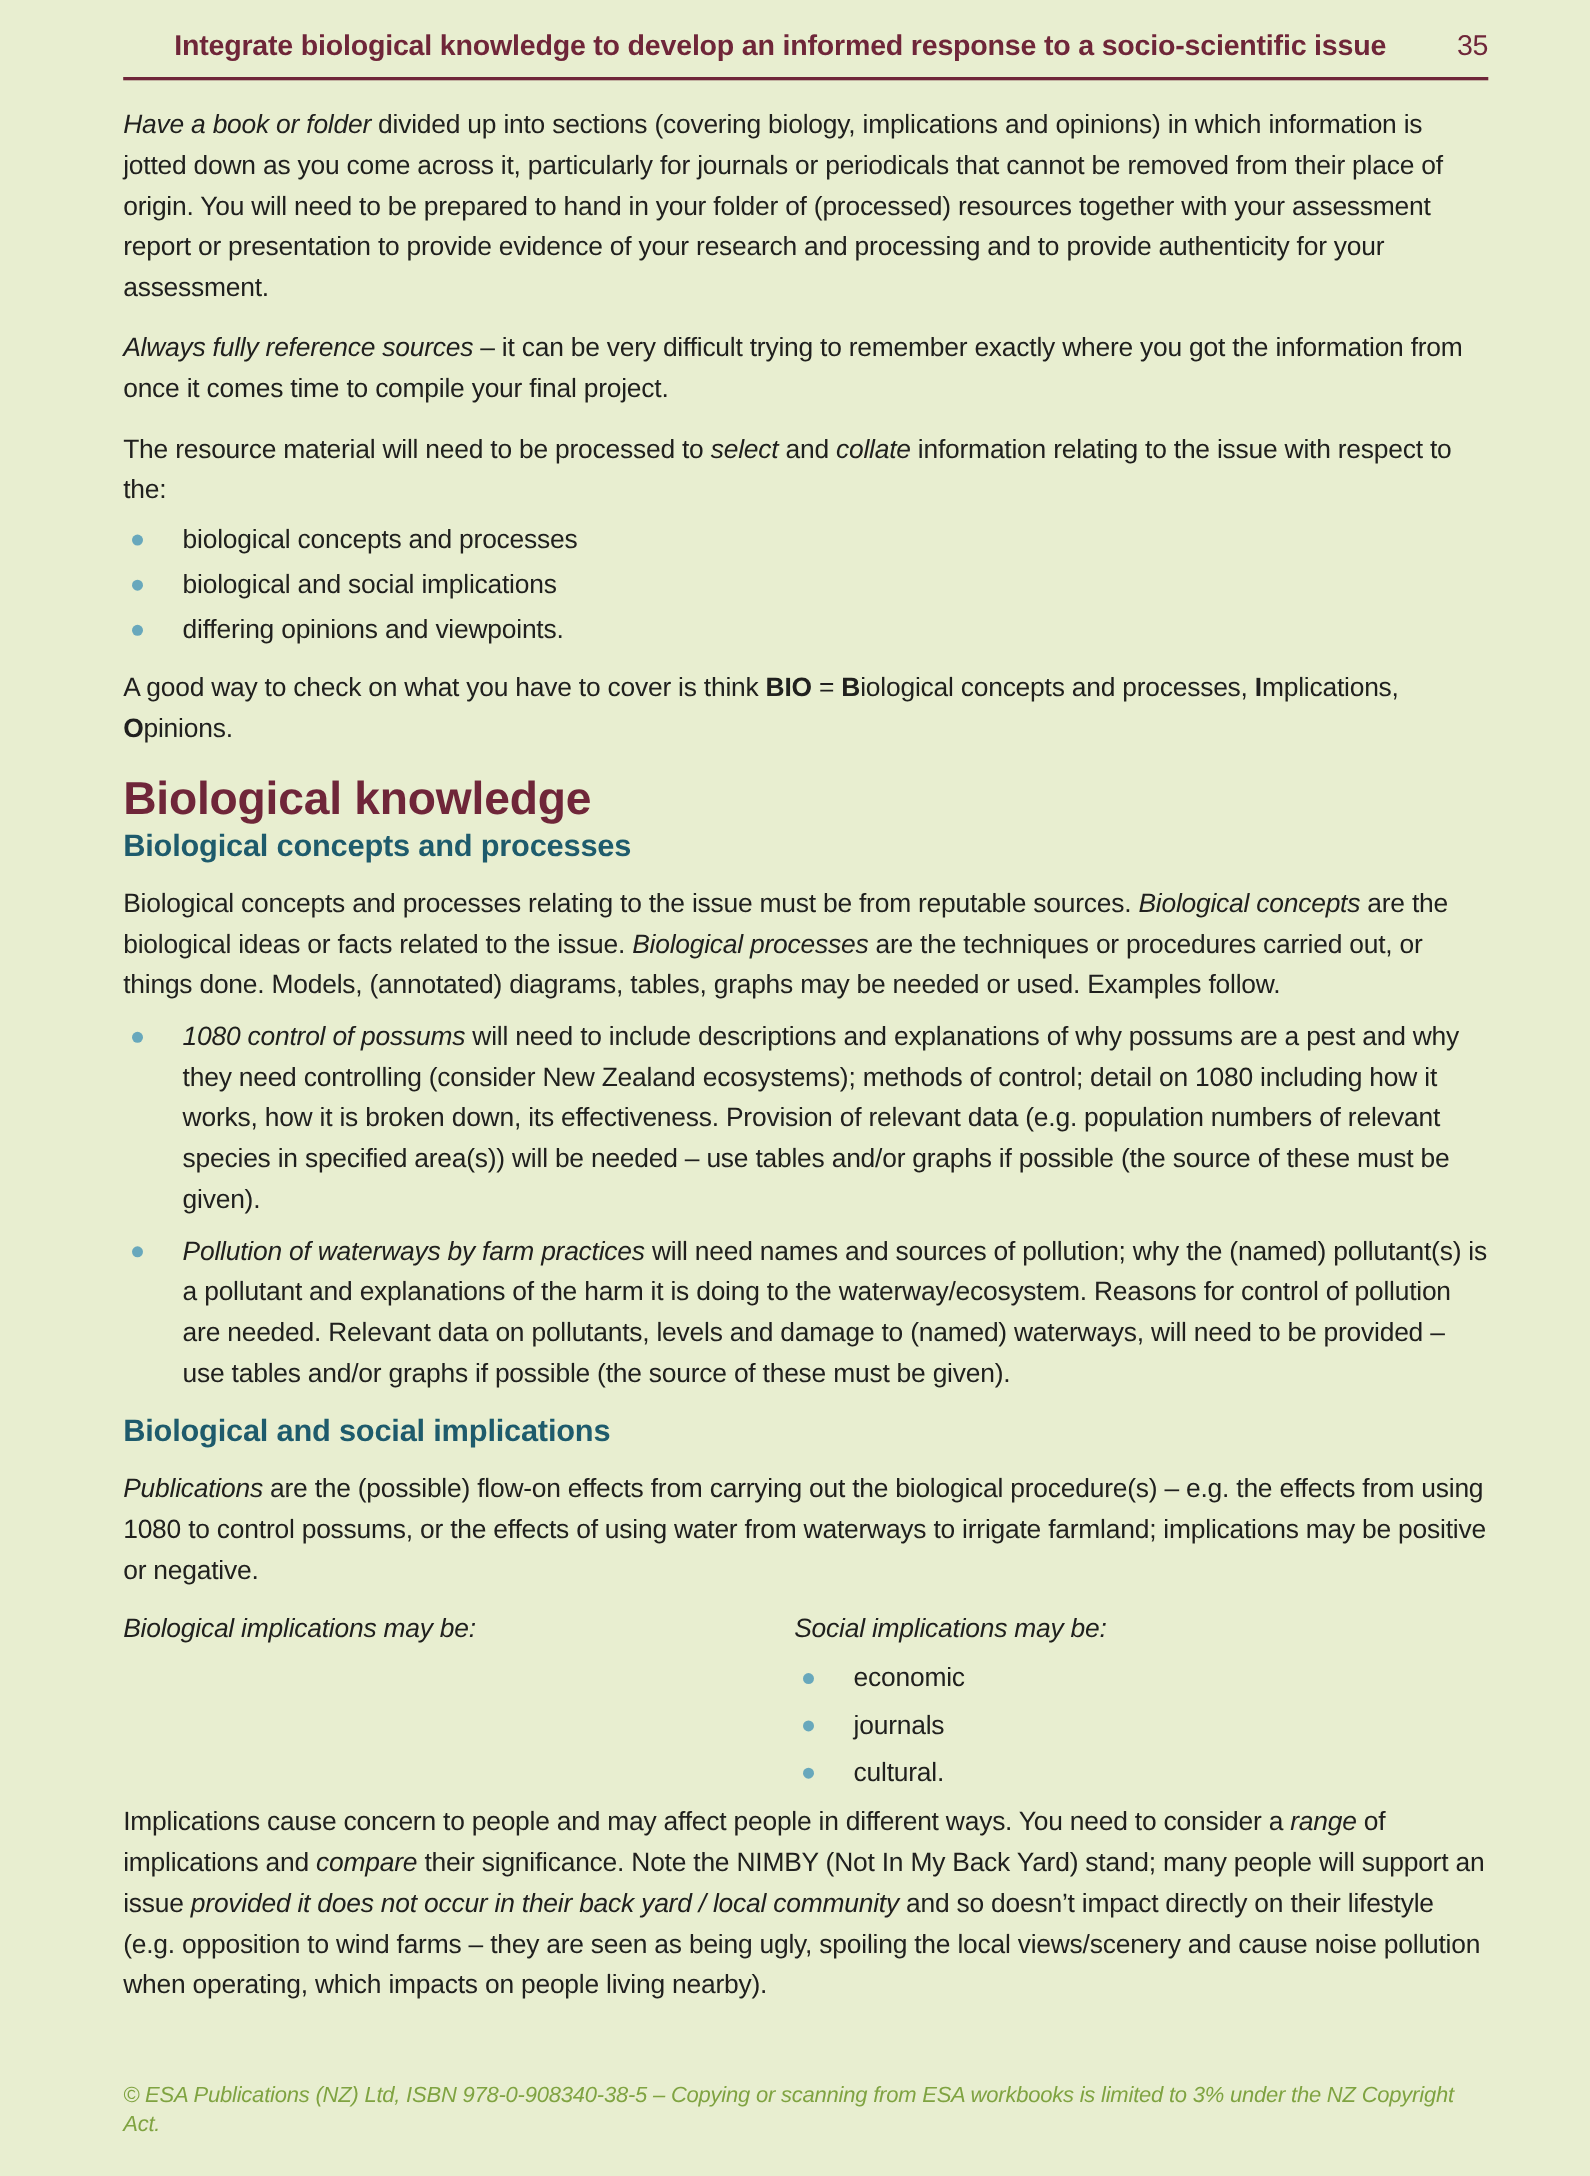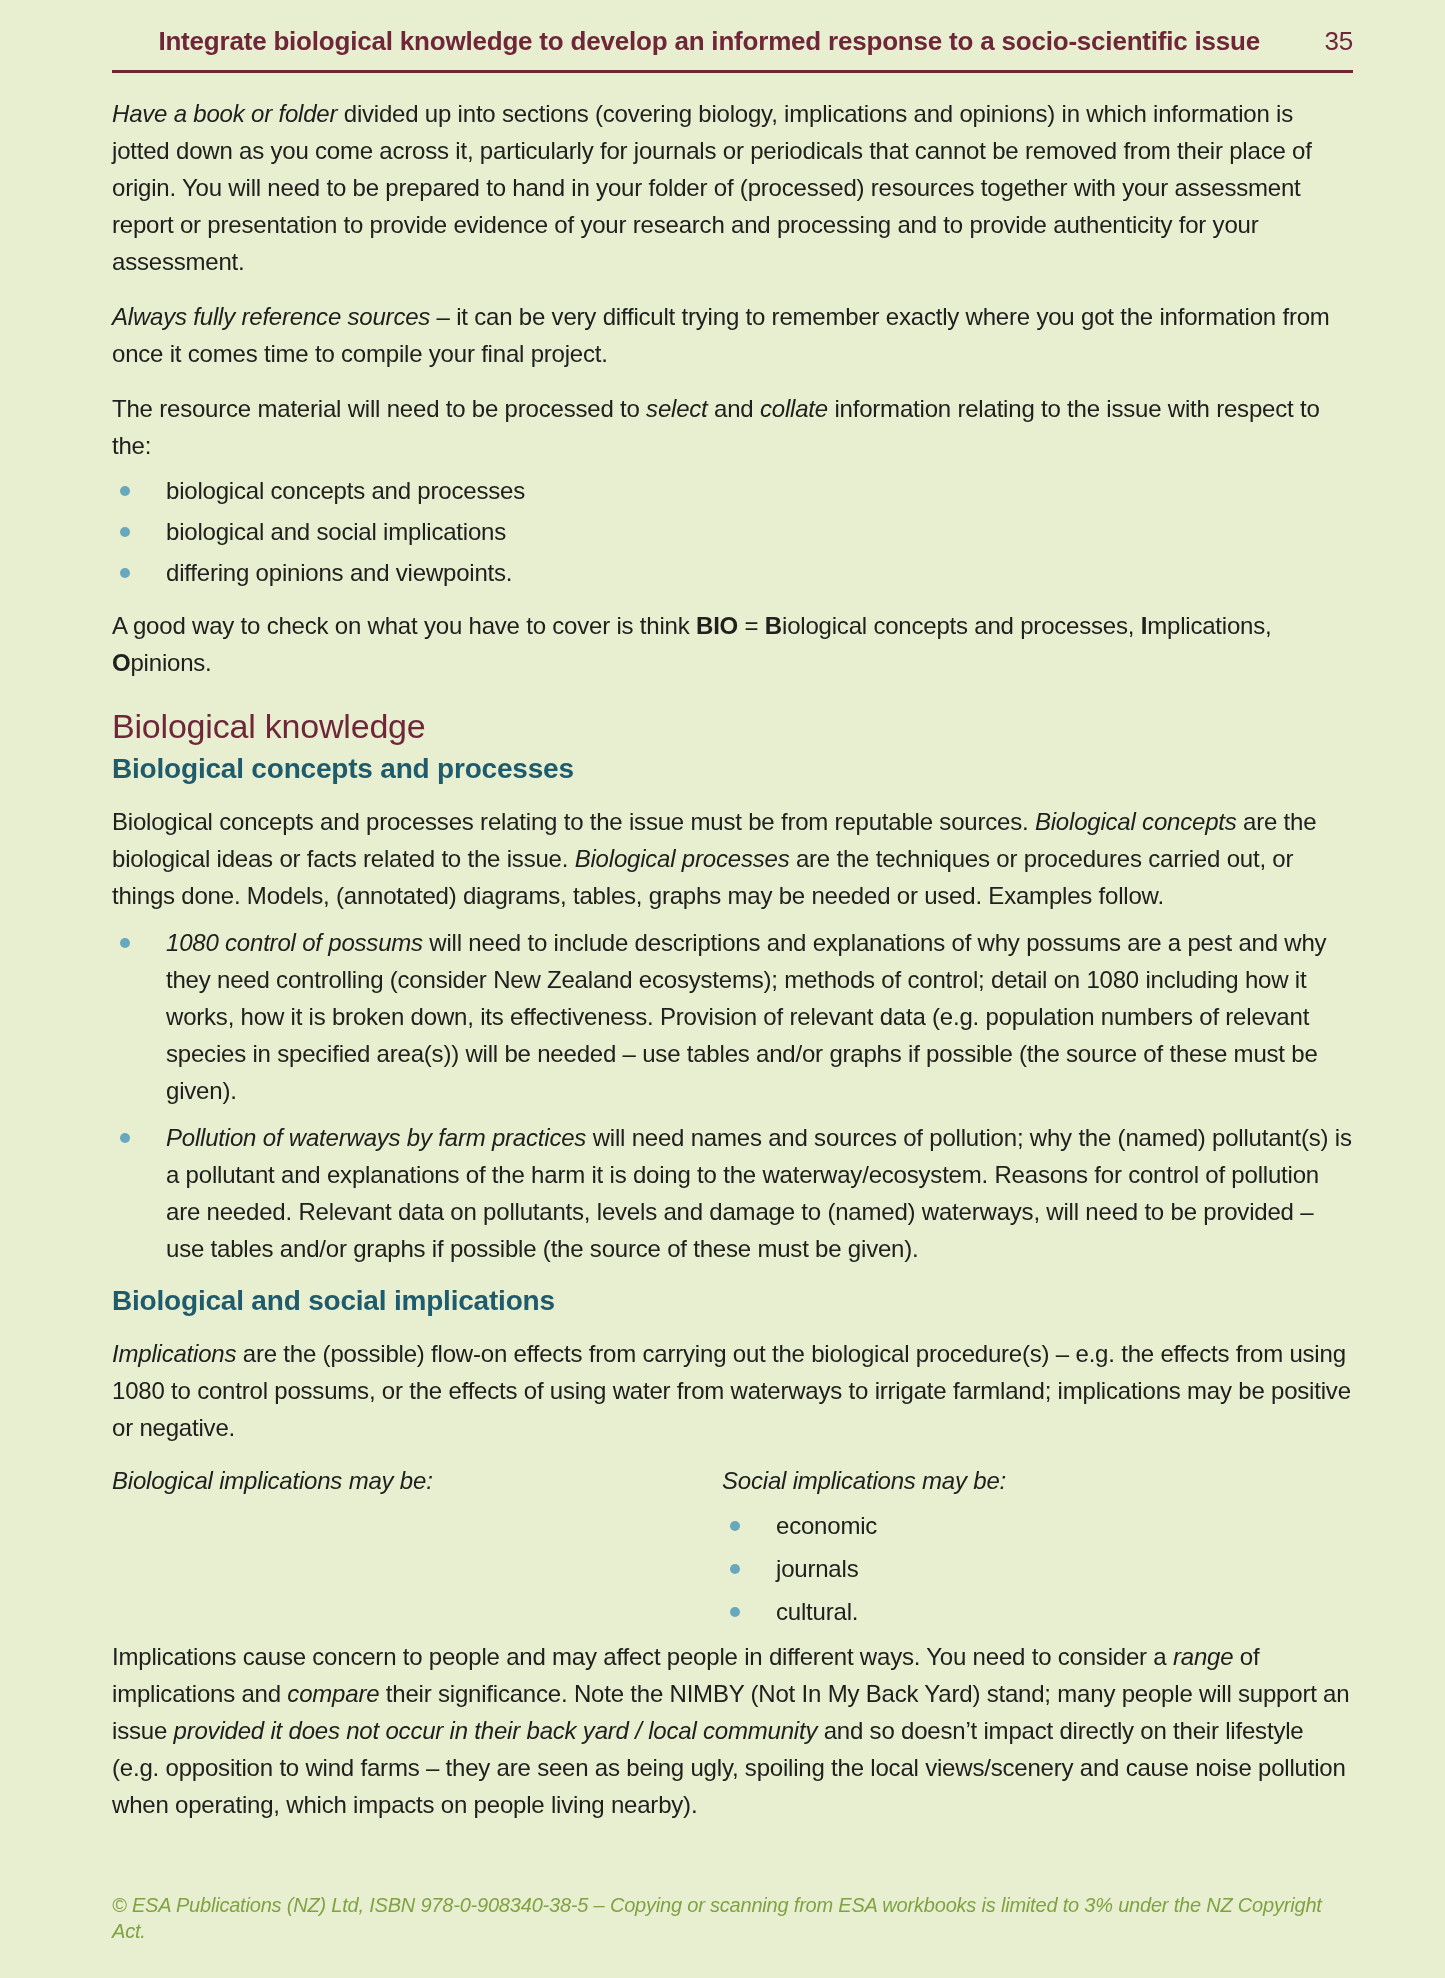--- a/index.html
+++ b/index.html
@@ -72,23 +72,23 @@
     flex: none;
     width: 10px;
     height: 10px;
     border-radius: 50%;
     background: var(--bullet);
     margin: 14px 36px 0 8px;
   }
   
   h1.section-heading {
     color: var(--maroon);
-    font-size: 34px;
+    font-size: 42px;
     line-height: 42px;
-    font-weight: normal;
+    font-weight: bold;
     margin: 12px 0 4px 0;
   }
   h2.sub-heading {
     color: var(--teal);
     font-size: 28px;
     line-height: 36px;
     font-weight: bold;
     margin: 2px 0 16px 0;
   }
   
@@ -168,21 +168,21 @@
         <span><span class="seg-i">1080 control of possums</span><span> will need to include descriptions and explanations of why possums are a pest and why they need controlling (consider New Zealand ecosystems); methods of control; detail on 1080 including how it works, how it is broken down, its effectiveness. Provision of relevant data (e.g. population numbers of relevant species in specified area(s)) will be needed – use tables and/or graphs if possible (the source of these must be given).</span></span>
       </li>
       <li>
         <span class="bullet-dot"></span>
         <span><span class="seg-i">Pollution of waterways by farm practices</span><span> will need names and sources of pollution; why the (named) pollutant(s) is a pollutant and explanations of the harm it is doing to the waterway/ecosystem. Reasons for control of pollution are needed. Relevant data on pollutants, levels and damage to (named) waterways, will need to be provided – use tables and/or graphs if possible (the source of these must be given).</span></span>
       </li>
     </ul>
 
     <h2 class="sub-heading">Biological and social implications</h2>
 
-    <p class="body-text" style="margin-bottom:16px"><span class="seg-i">Implications</span><span> are the (possible) flow-on effects from carrying out the biological procedure(s) – e.g. the effects from using 1080 to control possums, or the effects of using water from waterways to irrigate farmland; implications may be positive or negative.</span></p>
+    <p class="body-text" style="margin-bottom:16px"><span class="seg-i">Publications</span><span> are the (possible) flow-on effects from carrying out the biological procedure(s) – e.g. the effects from using 1080 to control possums, or the effects of using water from waterways to irrigate farmland; implications may be positive or negative.</span></p>
 
     <div class="columns">
       <div class="col-left">
         <p class="col-label">Biological implications may be:</p>
       </div>
       <div class="col-right">
         <p class="col-label">Social implications may be:</p>
         <ul class="bullet-list">
           <li>
             <span class="bullet-dot"></span>

